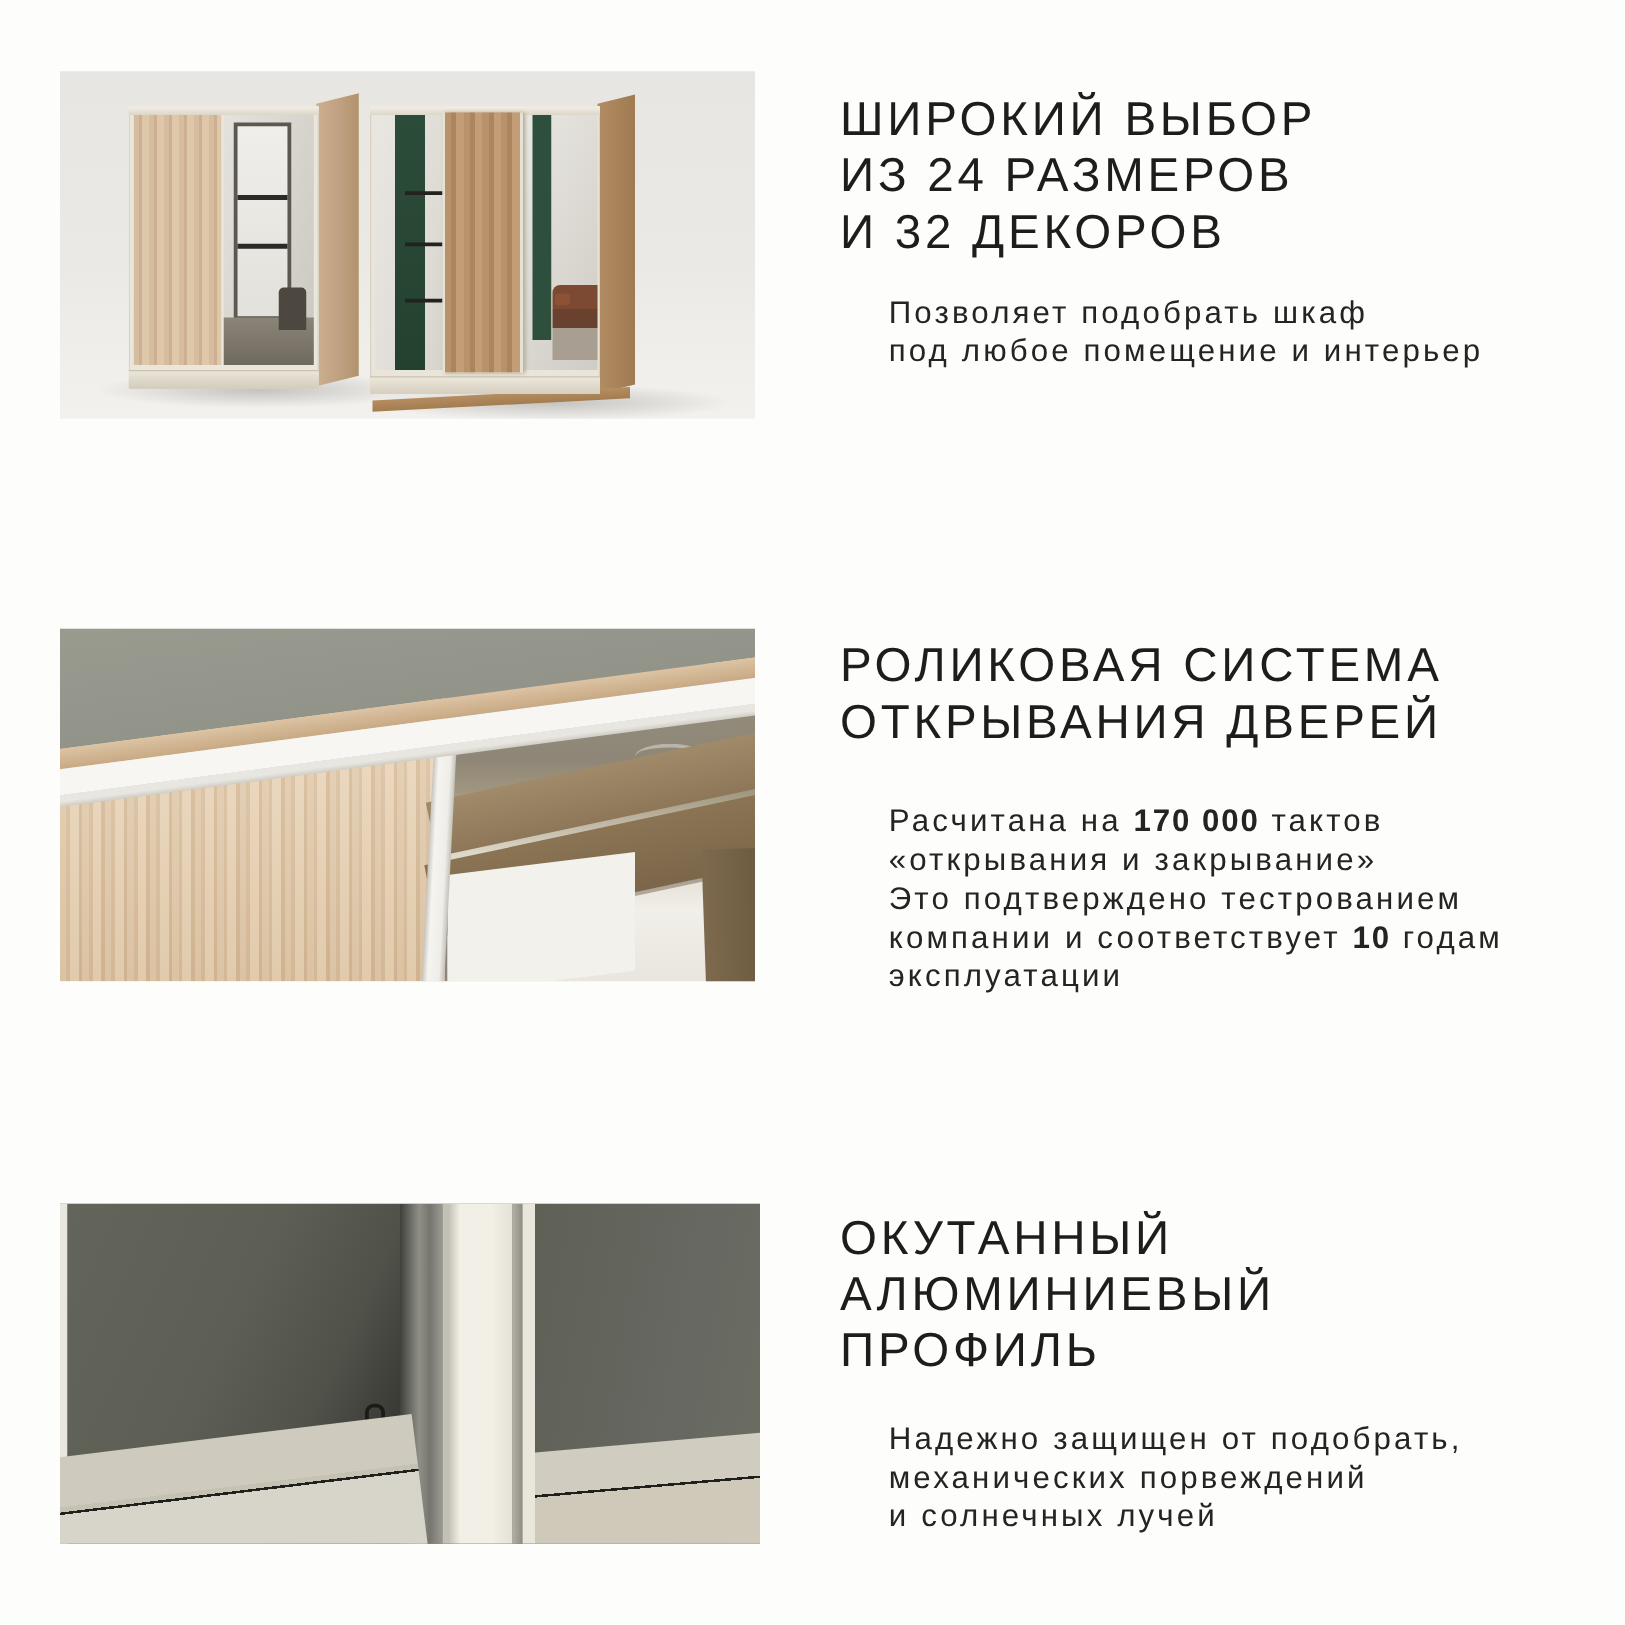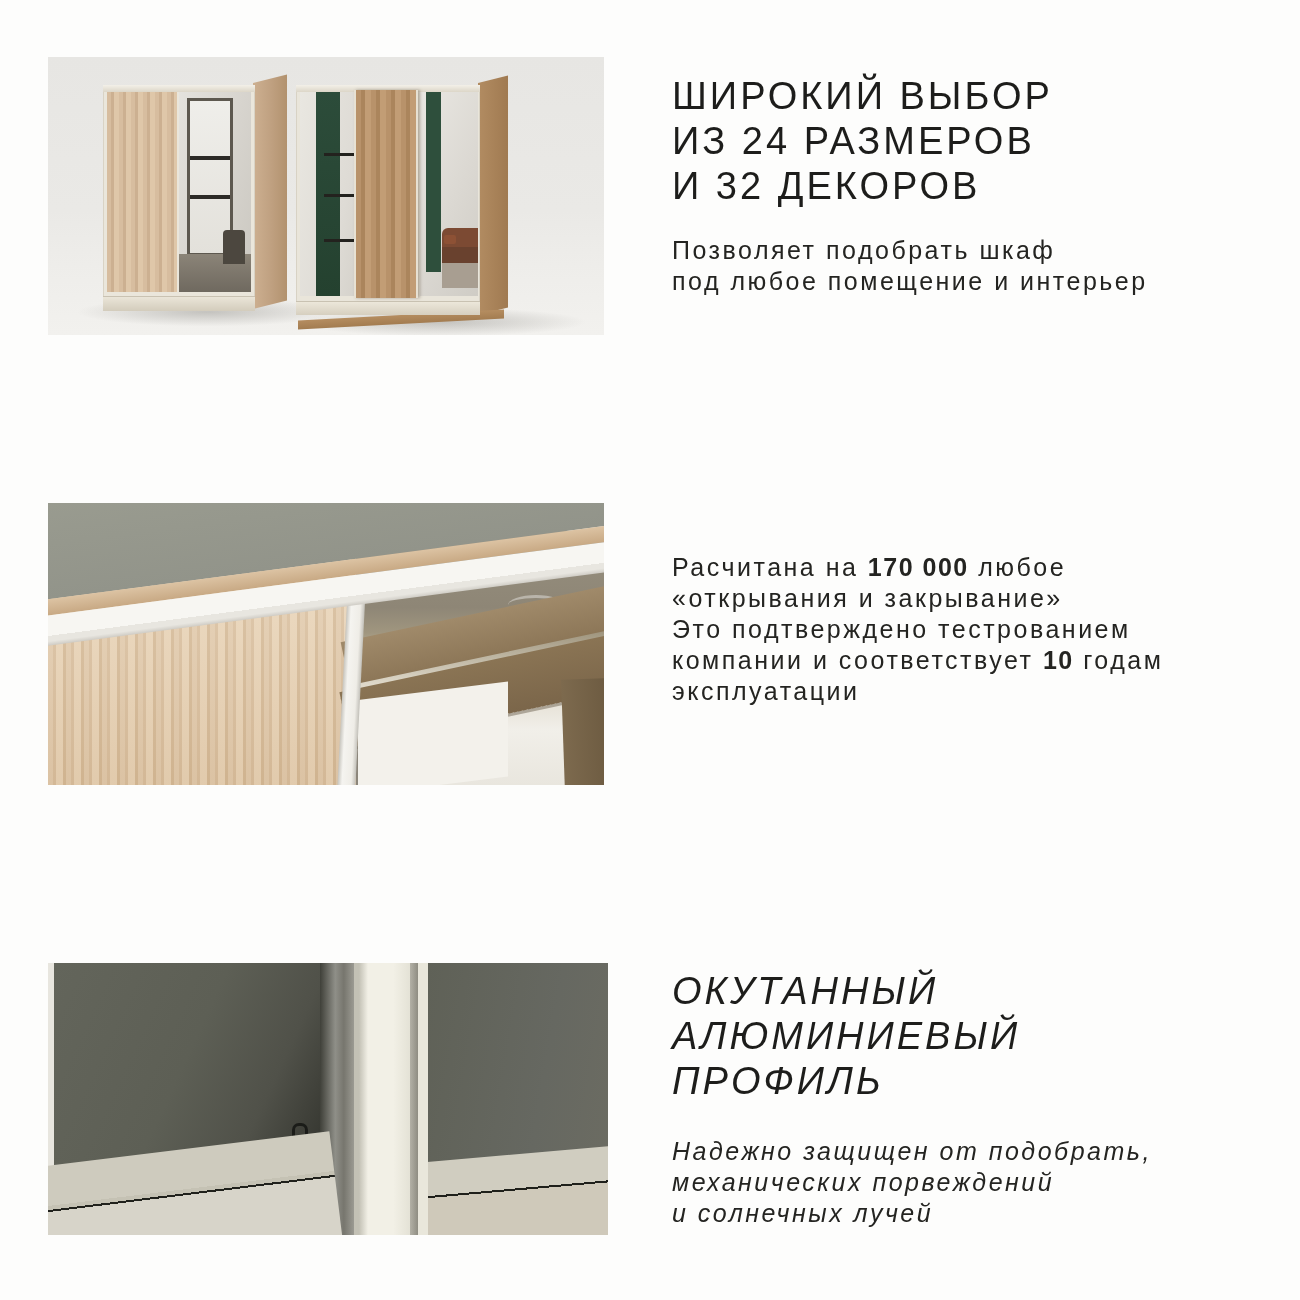--- a/index.html
+++ b/index.html
@@ -13,21 +13,21 @@
   .photo{
     position:absolute; left:48px; overflow:hidden; background:#e9e8e5;
   }
   .textcol{ position:absolute; left:672px; width:600px; }
   .feature-heading{
     font-size:38px; line-height:45px; letter-spacing:3px; font-weight:400;
     text-transform:uppercase; white-space:pre-line; color:#1d1d1b;
   }
   .feature-body{
     font-size:25px; line-height:31px; letter-spacing:2.5px; font-weight:400;
-    white-space:pre-line; color:#242421;
+    white-space:pre-line; color:#242421;margin-left:39px;
   }
   .s1 .feature-body{ margin-top:26px; }
   .s2 .feature-body{ margin-top:41px; }
   .s3 .feature-body{ margin-top:32px; }
   .feature-body .em{ font-weight:700; letter-spacing:1.5px; }
 
   
   .p1{ top:0; width:556px; height:278px;
        background:linear-gradient(180deg,#e7e6e3 0%,#eae9e6 55%,#efeeeb 80%,#f2f1ee 100%); }
   .p1 .shadow{ position:absolute; border-radius:50%;
@@ -215,21 +215,23 @@
       </div>
       <div class="p2-divider"></div>
       <div class="p2-top">
         <div class="p2-wall"></div>
         <div class="p2-woodedge"></div>
         <div class="p2-rail"></div>
       </div>
     </div>
 
     <div class="textcol" style="top:8px;">
-      <p class="feature-body"><span>Расчитана на </span><span class="em">170 000</span><span> любое
+      <h2 class="feature-heading">РОЛИКОВАЯ СИСТЕМА
+ОТКРЫВАНИЯ ДВЕРЕЙ</h2>
+      <p class="feature-body"><span>Расчитана на </span><span class="em">170 000</span><span> тактов
 «открывания и закрывание»
 Это подтверждено тестрованием
 компании и соответствует </span><span class="em">10</span><span> годам
 эксплуатации</span></p>
     </div>
   </section>
 
   <section class="row s3" style="top:963px; height:272px;">
     <div class="photo p3">
       <div class="p3-sliver"></div>
@@ -238,21 +240,21 @@
       </div>
       <div class="p3-grayband"></div>
       <div class="p3-skirtL"></div>
       <div class="p3-right"></div>
       <div class="p3-skirtR"></div>
       <div class="p3-white"></div>
       <div class="p3-seam"></div>
       <div class="p3-jamb"></div>
     </div>
 
-    <div class="textcol" style="top:6px;font-style:italic;">
+    <div class="textcol" style="top:6px;">
       <h2 class="feature-heading">ОКУТАННЫЙ
 АЛЮМИНИЕВЫЙ
 ПРОФИЛЬ</h2>
       <p class="feature-body"><span>Надежно защищен от подобрать,
 механических порвеждений
 и солнечных лучей</span></p>
     </div>
   </section>
 
 </div>

